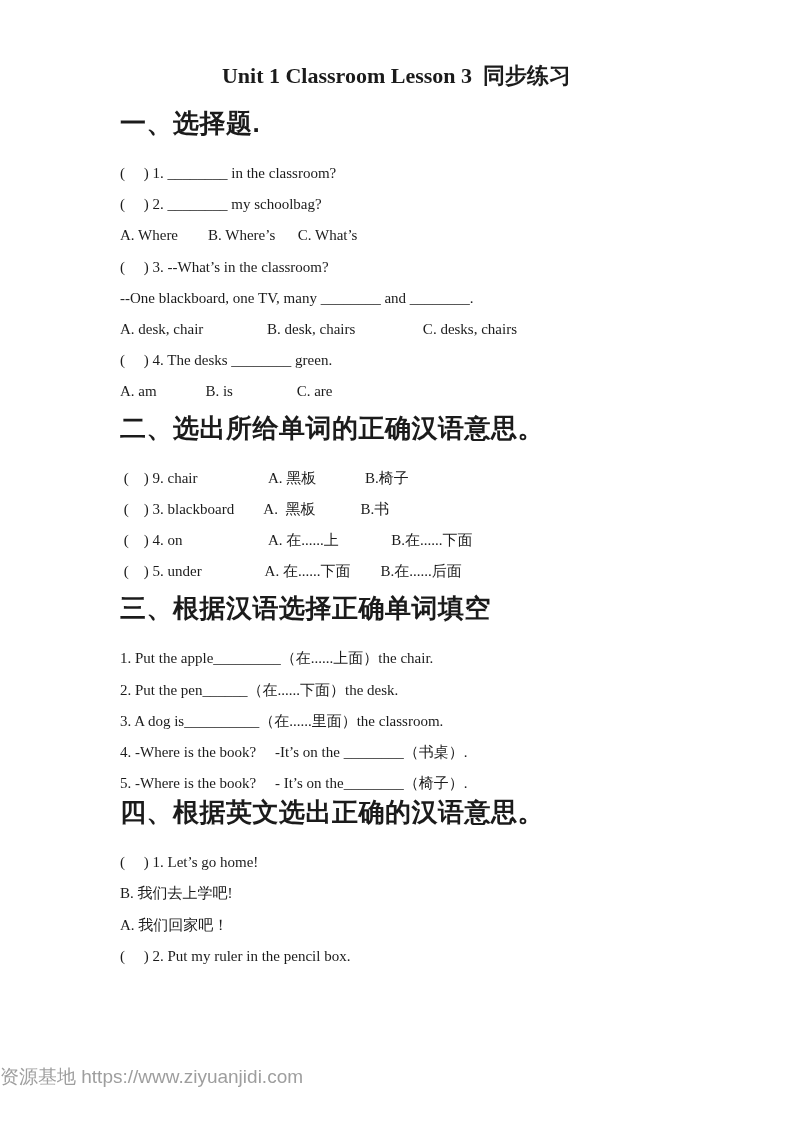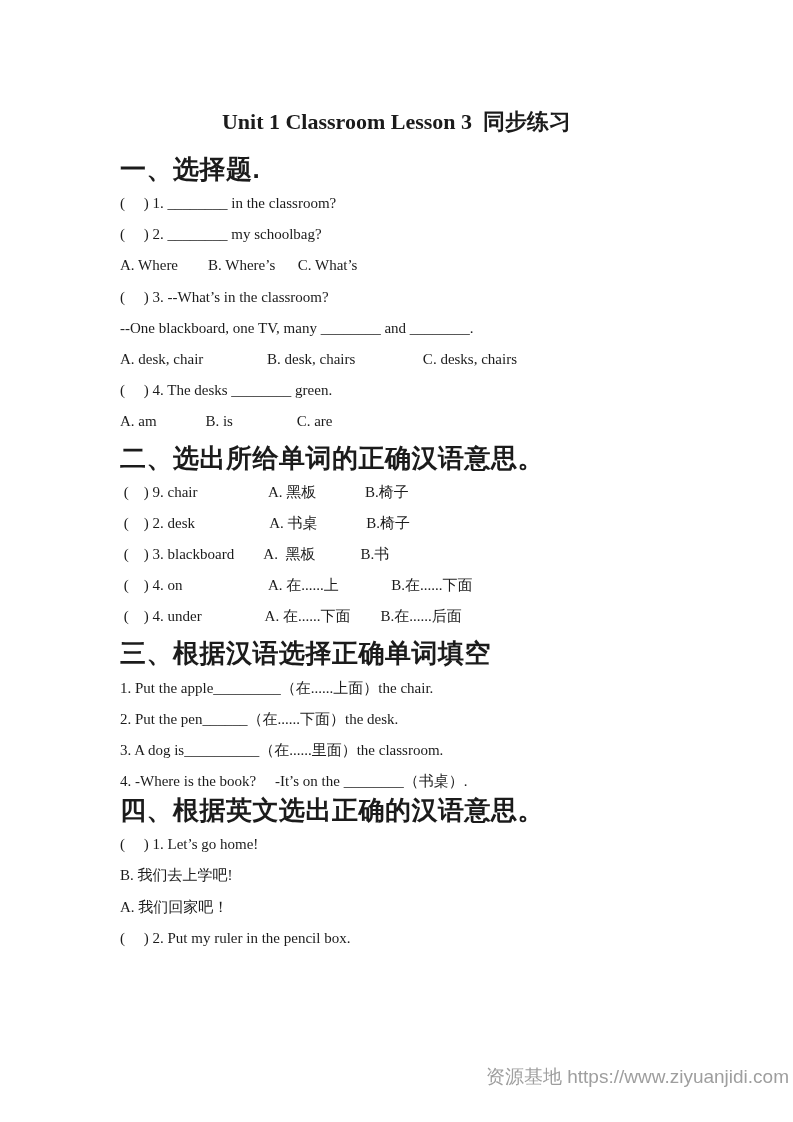--- a/index.html
+++ b/index.html
@@ -6,21 +6,21 @@
   .page {
     position: relative;
     width: 793px;
     height: 1122px;
     margin: 0 auto;
     background: var(--background, #ffffff);
     overflow: hidden;
     color: var(--text, #1b1b1b);
   }
   .doc-title {
-    padding-top: 109px;
+    padding-top: 63px;
     text-align: center;
     font-family: "Liberation Serif", "DejaVu Serif", serif;
     font-weight: bold;
     font-size: 22px;
     line-height: 26px;
     white-space: pre;
   }
   .content {
     padding: 0 60px 0 120px;
   }
@@ -29,35 +29,35 @@
     font-weight: bold;
     font-size: 26px;
     line-height: 25px;
     letter-spacing: 0.5px;
     white-space: pre;
   }
   .h1 { margin-top: 22px; }
   .h2 { margin-top: 8px; }
   .h3 { margin-top: 9px; }
   .h4 { margin-top: 1px; }
-  .lines { margin-top: 6px; }
+  .lines { margin-top: 22px; }
   .line {
     height: 31.2px;
     display: flex;
     align-items: center;
     font-family: "Liberation Serif", "DejaVu Serif", serif;
     font-size: 15px;
     white-space: pre;
   }
   .footer {
     position: absolute;
     left: 0;
     right: 4px;
     top: 1063px;
-    text-align: right;
+    text-align: left;
     font-family: "Liberation Sans", "DejaVu Sans", sans-serif;
     font-size: 19px;
     line-height: 27px;
     color: var(--footer, #9e9e9e);
     white-space: pre;
   }
 </style>
 </head>
 <body>
 
@@ -75,32 +75,32 @@
       <div class="line">(     ) 3. --What’s in the classroom?</div>
       <div class="line">--One blackboard, one TV, many ________ and ________.</div>
       <div class="line">A. desk, chair                 B. desk, chairs                  C. desks, chairs</div>
       <div class="line">(     ) 4. The desks ________ green.</div>
       <div class="line">A. am             B. is                 C. are</div>
     </div>
 
     <div class="section-heading h2">二、选出所给单词的正确汉语意思。</div>
     <div class="lines">
       <div class="line"> (    ) 9. chair                   A. 黑板             B.椅子</div>
-      <div class="line"> (    ) 2. desk                    A. 书桌             B.椅子</div>
       <div class="line"> (    ) 3. blackboard        A.  黑板            B.书</div>
       <div class="line"> (    ) 4. on                       A. 在......上              B.在......下面</div>
-      <div class="line"> (    ) 4. under                 A. 在......下面        B.在......后面</div>
+      <div class="line"> (    ) 5. under                 A. 在......下面        B.在......后面</div>
     </div>
 
     <div class="section-heading h3">三、根据汉语选择正确单词填空</div>
     <div class="lines">
       <div class="line">1. Put the apple_________（在......上面）the chair.</div>
       <div class="line">2. Put the pen______（在......下面）the desk.</div>
       <div class="line">3. A dog is__________（在......里面）the classroom.</div>
       <div class="line">4. -Where is the book?     -It’s on the ________（书桌）.</div>
+      <div class="line">5. -Where is the book?     - It’s on the________（椅子）.</div>
     </div>
 
     <div class="section-heading h4">四、根据英文选出正确的汉语意思。</div>
     <div class="lines">
       <div class="line">(     ) 1. Let’s go home!</div>
       <div class="line">B. 我们去上学吧!</div>
       <div class="line">A. 我们回家吧！</div>
       <div class="line">(     ) 2. Put my ruler in the pencil box.</div>
     </div>
 

